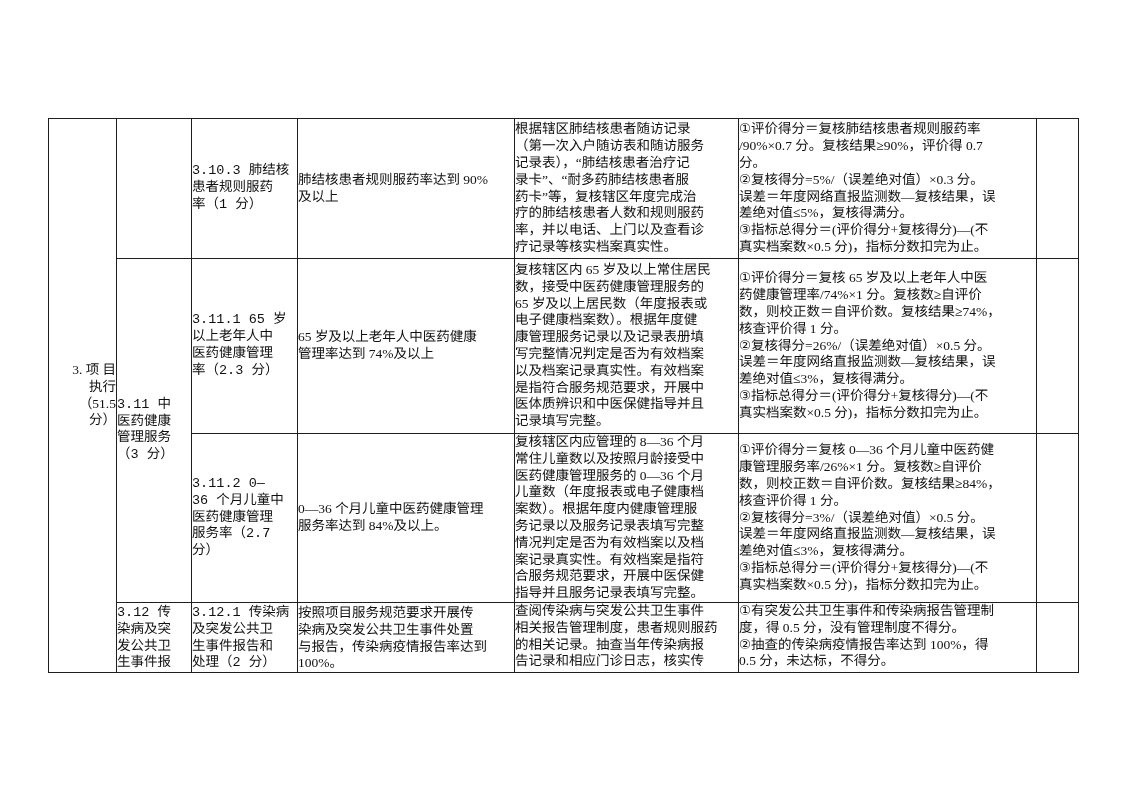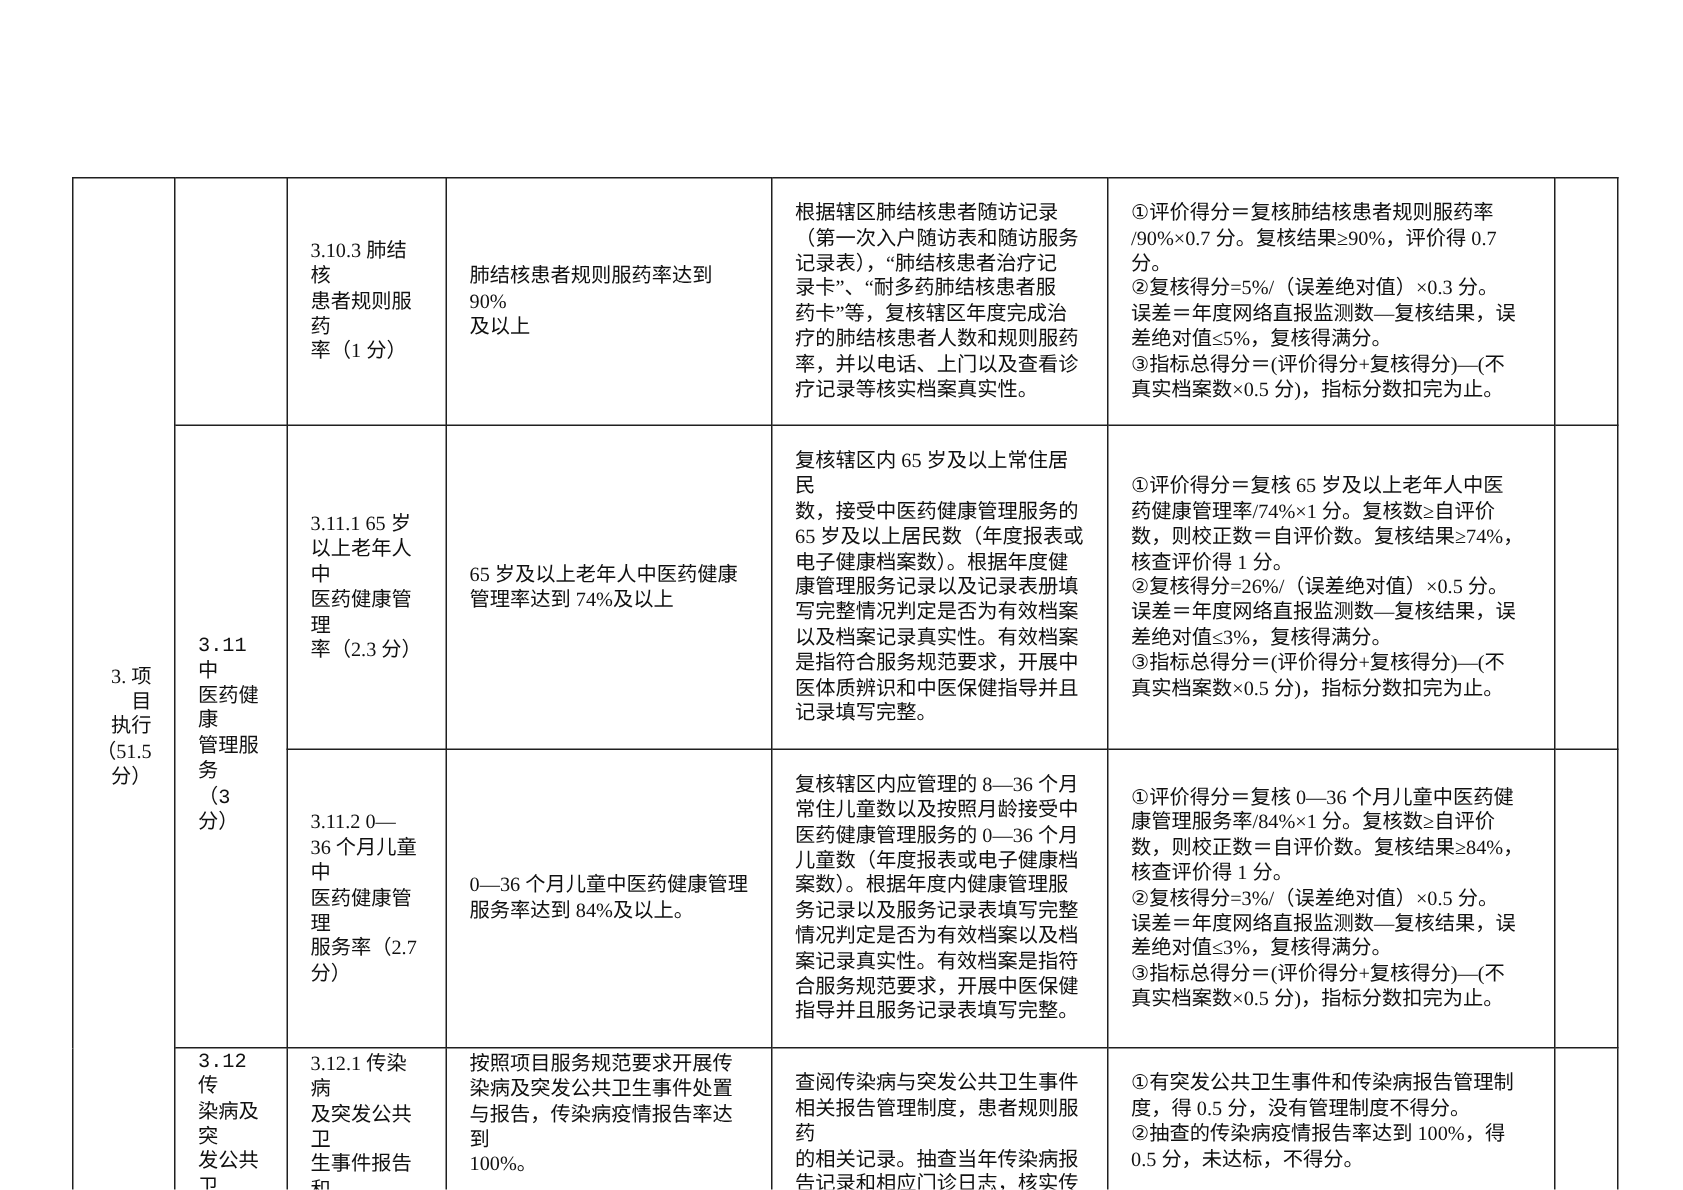--- a/index.html
+++ b/index.html
@@ -17,31 +17,31 @@
   table.eval {
     position: absolute;
     left: 48px;
     top: 118px;
     border-collapse: collapse;
     table-layout: fixed;
     width: 1030px;
   }
   table.eval td {
     border: 1px solid #1f1f1f;
-    padding: 15px;
+    padding: 0;
     vertical-align: middle;
     font-size: 13.5px;
     line-height: 16.8px;
     overflow: hidden;
   }
   .txt { white-space: pre-line; }
 
   td.cat      { padding: 0 4px 0 7px; text-align: right; }
   td.sub      { padding: 0 3px 0 7px; font-family: Liberation Mono, monospace; }
-  td.ind      { padding: 0 3px 0 5px; }
+  td.ind      { padding: 0 3px 0 5px; font-family: Liberation Mono, monospace; }
   td.std      { padding: 0 3px 0 4px; }
   td.method   { padding: 1px 2px 1px 3px; vertical-align: top; }
   td.scoring  { padding: 1px 2px 1px 3px; vertical-align: top; }
   td.score    { padding: 0; }
 
   tr.cut td { vertical-align: top; margin-left: 28px; }
   tr.cut td.sub, tr.cut td.ind, tr.cut td.std { padding-top: 2px; }
 
   tr.r1 { height: 140px; }
   tr.r2 { height: 175px; }
@@ -168,21 +168,21 @@
 儿童数（年度报表或电子健康档
 案数）。根据年度内健康管理服
 务记录以及服务记录表填写完整
 情况判定是否为有效档案以及档
 案记录真实性。有效档案是指符
 合服务规范要求，开展中医保健
 指导并且服务记录表填写完整。</div>
       </td>
       <td class="scoring">
         <div class="txt">①评价得分＝复核 0—36 个月儿童中医药健
-康管理服务率/84%×1 分。复核数≥自评价
+康管理服务率/26%×1 分。复核数≥自评价
 数，则校正数＝自评价数。复核结果≥84%，
 核查评价得 1 分。
 ②复核得分=3%/（误差绝对值）×0.5 分。
 误差＝年度网络直报监测数—复核结果，误
 差绝对值≤3%，复核得满分。
 ③指标总得分＝(评价得分+复核得分)—(不
 真实档案数×0.5 分)，指标分数扣完为止。</div>
       </td>
       <td class="score">
         <div class="txt"></div>

